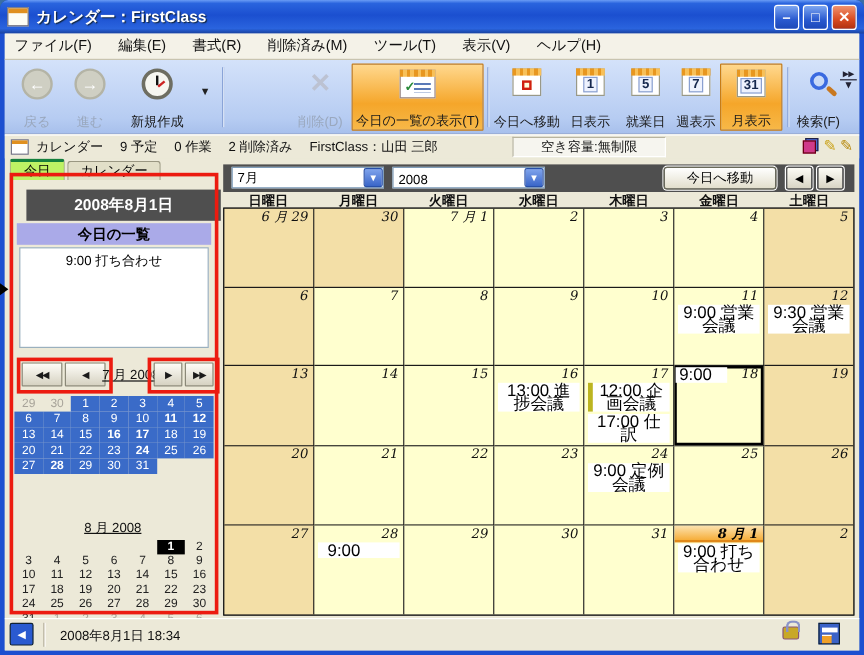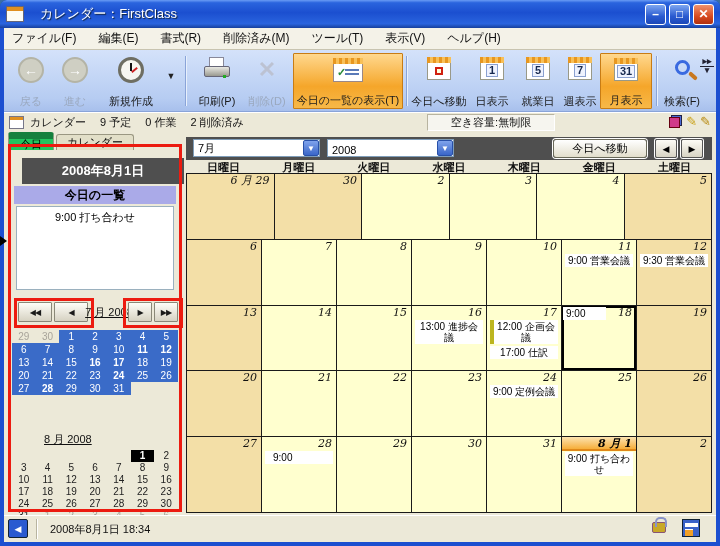--- a/index.html
+++ b/index.html
@@ -3,21 +3,21 @@
 <meta charset="utf-8">
 <style>
   * { margin:0; padding:0; box-sizing:border-box; }
   body { font-family:"Liberation Sans", sans-serif; background:#3a6ea5; }
   #win { position:relative; width:720px; height:546px; background:#1c4fd0;
          border-radius:7px 7px 0 0; overflow:hidden; }
   
   #titlebar { position:absolute; left:0; top:0; width:720px; height:28px;
     background:linear-gradient(180deg,#6a9cf5 0%,#2a64de 10%,#1b4fd0 45%,#2a64de 85%,#17409c 100%);
     display:flex; align-items:center; padding:0 6px; border-radius:7px 7px 0 0; }
-  #title-text { color:#fff; font-size:13px; font-weight:normal; text-shadow:1px 1px 1px #123; margin-left:16px; flex:1; }
+  #title-text { color:#fff; font-size:13px; font-weight:bold; text-shadow:1px 1px 1px #123; margin-left:6px; flex:1; }
   .app-ico { width:18px; height:16px; background:#fdfdf5; border:1px solid #667; position:relative; }
   .app-ico::before { content:""; position:absolute; left:0; top:0; right:0; height:4px; background:#e09020; }
   .tb-btn { width:21px; height:21px; margin-left:3px; border:1px solid #fff; border-radius:3px;
     color:#fff; font-size:12px; font-weight:bold; display:flex; align-items:center; justify-content:center;
     background:linear-gradient(180deg,#7da6f0,#2a5ad0 60%,#1c48b8); line-height:1; }
   .tb-btn.close { background:linear-gradient(180deg,#f0926e,#d84a20 60%,#b03010); }
   
   #client { position:absolute; left:4px; top:28px; width:712px; height:514px; background:#ece9d8; }
   
   #menubar { position:absolute; left:0; top:0; width:712px; height:22px; background:#f4f2e8;
@@ -74,21 +74,21 @@
     font-size:11px; display:flex; align-items:center; justify-content:center; }
   #inforow .right-icons { position:absolute; right:2px; top:1px; display:flex; align-items:center; }
   .pages { width:13px; height:13px; position:relative; margin-right:4px; }
   .pages::before { content:""; position:absolute; right:0; top:0; width:9px; height:9px; background:#4a6ad8; border:1px solid #224; }
   .pages::after { content:""; position:absolute; left:0; bottom:0; width:9px; height:9px; background:#d03a8a; border:1px solid #601; }
   .pencil { font-size:13px; color:#caa21a; margin-right:3px; }
   
   #tabrow { position:absolute; left:0; top:104px; width:712px; height:18px; }
   .tab { position:absolute; top:0; height:18px; border:1px solid #9a9782; border-bottom:none;
     border-radius:3px 3px 0 0; font-size:11px; display:flex; align-items:center; justify-content:center; }
-  .tab.active { background:#22c55e; border-top:7px solid #15803d; font-weight:normal; z-index:2; }
+  .tab.active { background:#bef264; border-top:3px solid #15803d; font-weight:normal; z-index:2; }
   .tab.inactive { background:#e2dfc8; top:2px; height:16px; }
   
   #left-panel { position:absolute; left:0; top:122px; width:182px; height:365px; background:#ece9d8; }
   .annotation { position:absolute; border:3px solid #ec1b10; pointer-events:none; z-index:30; }
   #pane-date { position:absolute; left:18px; top:8px; width:162px; height:26px; background:#4f4f4f;
     color:#fff; font-size:13px; font-weight:bold; display:flex; align-items:center; justify-content:center; }
   #pane-list-title { position:absolute; left:10px; top:36px; width:162px; height:18px; background:#aaaae8;
     color:#000; font-size:12px; font-weight:bold; display:flex; align-items:center; justify-content:center; }
   #today-list { position:absolute; left:12px; top:56px; width:158px; height:84px; background:#fff;
     border:1px solid #9ab0be; font-size:11px; padding-top:3px; text-align:center; }
@@ -96,21 +96,21 @@
     border:1px solid #8a8878; border-radius:1px; font-size:8px; color:#1a1a1a; letter-spacing:-1px;
     display:flex; align-items:center; justify-content:center; }
   #mini-nav-title { position:absolute; left:70px; top:155px; width:70px; text-align:center;
     font-size:11px; text-decoration:underline; color:#111; }
   .mini-grid { position:absolute; left:8px; width:166px; }
   .mini-row { display:flex; height:13px; }
   .mini-cell { flex:1; font-size:10px; text-align:center; line-height:13px; color:#222; }
   #mini-july .mini-cell.on { background:#3a6bc8; color:#fff; }
   #mini-july .mini-cell.b { font-weight:bold; }
   .mini-cell.out { color:#a8a49a; }
-  #mini-august-title { position:absolute; left:40px; top:282px; width:100px; text-align:left;
+  #mini-august-title { position:absolute; left:40px; top:282px; width:100px; text-align:center;
     font-size:11px; text-decoration:underline; color:#111; }
   #mini-august { top:300px; }
   #mini-august .mini-row { height:12px; }
   #mini-august .mini-cell { line-height:12px; }
   .mini-cell.today { background:#000; color:#fff !important; font-weight:bold; }
   #splitter-arrow { position:absolute; left:-4px; top:208px; width:0; height:0;
     border-top:5px solid transparent; border-bottom:5px solid transparent; border-left:7px solid #000; }
   
   #main { position:absolute; left:182px; top:109px; width:526px; height:376px; }
   #cal-header { position:absolute; left:0; top:0; width:526px; height:23px; background:#4f4f4f; }
@@ -135,21 +135,21 @@
     position:relative; overflow:hidden; }
   .grow .cell:last-child { border-right:none; }
   .grow:last-child .cell { border-bottom:none; }
   .cell.dark { background:#f3dfa7; }
   .cell.selected { box-shadow:inset 0 0 0 2px #000; }
   .dnum { text-align:right; font-family:"DejaVu Serif", serif; font-style:italic; font-size:11px;
     color:#111; padding:1px 4px 0 0; line-height:12px; }
   .today-band { height:14px; background:linear-gradient(180deg,#fce3b0,#f6ae3a);
     border-bottom:2px solid #e08818; text-align:right; padding-right:4px;
     font-family:"DejaVu Serif", serif; font-style:italic; font-weight:bold; font-size:11px; line-height:13px; }
-  .ev { background:#fff; margin:1px 3px 2px 3px; font-size:10px; line-height:11px; text-align:center;
+  .ev { background:#fff; margin:1px 3px 2px 3px; font-size:14px; line-height:11px; text-align:center;
     color:#000; padding:1px 1px; }
   .ev.accent { border-left:4px solid #bcb520; }
   .ev.corner { position:absolute; left:1px; top:1px; width:58%; margin:0; text-align:left; padding-left:3px; }
   .ev.left { text-align:left; padding-left:8px; }
   
   #statusbar { position:absolute; left:0; top:487px; width:712px; height:27px; background:#ece9d8;
     border-top:1px solid #fff; }
   #sb-icon { position:absolute; left:4px; top:3px; width:20px; height:19px; background:#2a5ad0;
     border:1px solid #123; border-radius:2px; color:#fff; font-size:9px; display:flex; align-items:center; justify-content:center; }
   #sb-sep { position:absolute; left:32px; top:3px; height:20px; width:2px;
@@ -197,28 +197,20 @@
         <span class="lbl">進む</span>
       </div>
       <div class="tbtn" style="left:96px;width:62px;text-align:center;">
         <div class="clock"></div>
         <span class="lbl">新規作成</span>
       </div>
       <div class="tbtn" style="left:158px;width:16px;">
         <span class="drop-arrow" style="margin-top:14px;">▼</span>
       </div>
       <div class="tsep" style="left:181px;"></div>
-      <div class="tbtn" style="left:188px;width:50px;">
-        <div class="printer">
-          <div class="paper"></div>
-            <div class="bodyp"></div>
-            <div class="led"></div>
-        </div>
-        <span class="lbl">印刷(P)</span>
-      </div>
       <div class="tbtn disabled" style="left:240px;width:46px;">
         <span class="xmark">✕</span>
         <span class="lbl">削除(D)</span>
       </div>
       <div class="tbtn sel" style="left:289px;width:110px;">
         <div class="note">
           <span class="chk">✓</span>
             <span class="lines"></span>
         </div>
         <span class="lbl">今日の一覧の表示(T)</span>
@@ -264,20 +256,21 @@
           <div>▾</div>
       </div>
     </div>
 
     <div id="inforow">
       <div class="mini-ico"></div>
       <span class="seg">カレンダー</span>
       <span class="seg">9 予定</span>
       <span class="seg">0 作業</span>
       <span class="seg">2 削除済み</span>
+      <span class="seg">FirstClass：山田 三郎</span>
       <div id="quota-box">空き容量:無制限</div>
       <div class="right-icons">
         <div class="pages"></div>
         <span class="pencil">✎</span>
         <span class="pencil" style="color:#b88a10;">✎</span>
       </div>
     </div>
 
     <div id="tabrow">
       <div class="tab active" style="left:4px;width:46px;">今日</div>
@@ -425,20 +418,23 @@
           <div class="dayh">金曜日</div>
           <div class="dayh">土曜日</div>
         </div>
       <div id="grid">
           <div class="grow">
             <div class="cell dark">
               <div class="dnum">6 月 29</div>
             </div>
             <div class="cell dark">
               <div class="dnum">30</div>
+            </div>
+            <div class="cell ">
+              <div class="dnum">7 月 1</div>
             </div>
             <div class="cell ">
               <div class="dnum">2</div>
             </div>
             <div class="cell ">
               <div class="dnum">3</div>
             </div>
             <div class="cell ">
               <div class="dnum">4</div>
             </div>

